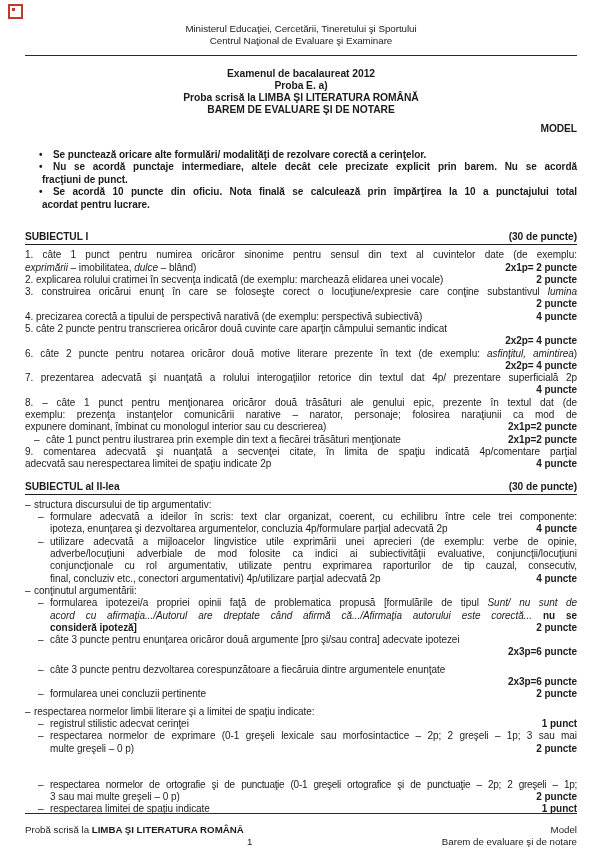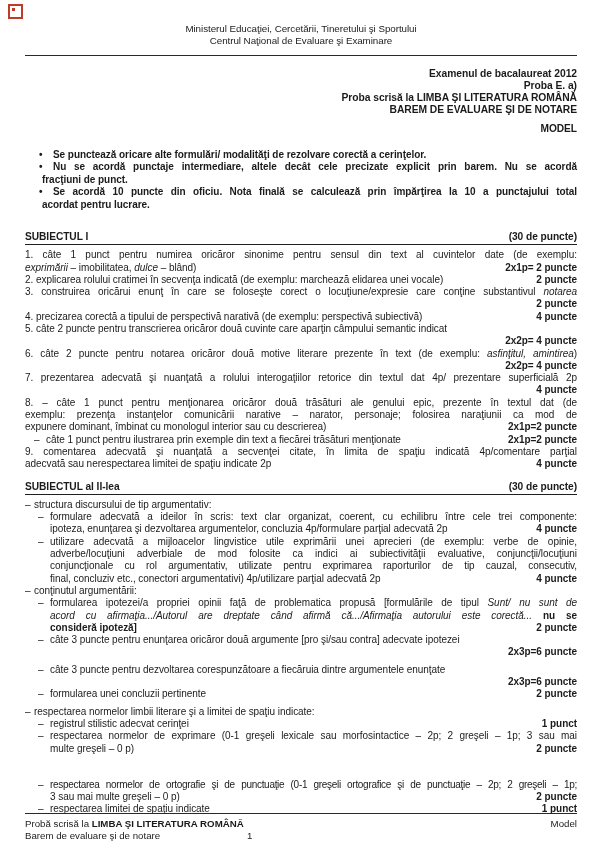--- a/index.html
+++ b/index.html
@@ -2,40 +2,40 @@
 <html><head>
 <meta charset="utf-8">
 <style>
   html,body{margin:0;padding:0;background:#ffffff;}
   body{width:603px;height:856px;position:relative;font-family:"Liberation Sans",sans-serif;color:#1b1b1b;overflow:hidden;}
   .page{position:absolute;left:0;top:0;width:603px;height:856px;box-sizing:border-box;padding:23px 26px 0 25px;font-size:10px;line-height:12.3px;letter-spacing:-0.05px;}
   .broken-img{position:absolute;left:8px;top:4px;width:11px;height:11px;border:2px solid #c03a2b;background:#fff;}
   .broken-img:after{content:"";position:absolute;left:2px;top:2px;width:3px;height:3px;background:#c03a2b;}
   .hdr{text-align:center;font-size:9.8px;line-height:11.8px;color:#222;}
   .hrule{border:0;border-top:1.4px solid #2a2a2a;margin:8px 0 0 0;}
-  .title{margin-top:12px;text-align:right;font-weight:700;font-size:10.3px;line-height:12px;}
+  .title{margin-top:12px;text-align:center;font-weight:700;font-size:10.3px;line-height:12px;}
   .model{margin-top:7px;text-align:right;font-weight:700;font-size:10.2px;}
   .notes{margin-top:14px;font-weight:700;line-height:12.4px;}
   .sec-h{display:flex;justify-content:space-between;font-weight:700;font-size:10.2px;border-bottom:1.3px solid #1f1f1f;padding-bottom:1px;margin-bottom:4px;}
   .sec-i .sec-h{margin-top:20px;}
   .sec-ii .sec-h{margin-top:10px;}
   .ln{min-height:12.3px;}
   .j{text-align:justify;text-align-last:justify;}
   .sc{float:right;font-weight:700;white-space:nowrap;padding-left:6px;text-align:center;}
   .so{text-align:right;font-weight:700;}
   .mk{display:inline-block;}
   .nb{margin-left:14px;}  .nb .mk{width:14px;}
   .nc{margin-left:17px;}
   .d0 .mk{width:9px;}
   .d1{margin-left:13px;} .d1 .mk{width:12px;}
   .d1c{margin-left:25px;}
   .d8{margin-left:9px;}  .d8 .mk{width:12px;}
   .tight{letter-spacing:-0.3px;margin-top:24px;}
   .b{font-weight:700;} .i{font-style:italic;}
-  .footer{position:absolute;left:25px;right:26px;top:813px;border-top:1.3px solid #2a2a2a;padding-top:4px;font-size:9.7px;line-height:11.8px;}
+  .footer{position:absolute;left:25px;right:26px;top:813px;border-top:1.3px solid #2a2a2a;padding-top:10px;font-size:9.7px;line-height:11.8px;text-align:right;}
   .f-row1{display:flex;justify-content:space-between;}
   .f-row2{position:relative;}
   .pg-num{position:absolute;left:222px;top:0;}
 </style>
 </head>
 <body>
 
 <div class="broken-img"></div>
 
 <div class="page">
@@ -60,21 +60,21 @@
     </div>
   <div id="sections-block">
       <div class="sec-i">
         <div class="sec-h">
           <span>SUBIECTUL I</span>
           <span>(30 de puncte)</span>
         </div>
         <div class="ln  j"><span>1. câte 1 punct pentru numirea oricăror sinonime pentru sensul din text al cuvintelor date (de exemplu:</span></div>
         <div class="ln "><span class="sc">2x1p= 2 puncte</span><span class="i">exprimării</span><span> – imobilitatea, </span><span class="i">dulce</span><span> – blând)</span></div>
         <div class="ln "><span class="sc">2 puncte</span><span>2. explicarea rolului cratimei în secvenţa indicată (de exemplu: marchează elidarea unei vocale)</span></div>
-        <div class="ln  j"><span>3. construirea oricărui enunţ în care se foloseşte corect o locuţiune/expresie care conţine substantivul </span><span class="i">notarea</span></div>
+        <div class="ln  j"><span>3. construirea oricărui enunţ în care se foloseşte corect o locuţiune/expresie care conţine substantivul </span><span class="i">lumina</span></div>
         <div class="ln  so">2 puncte</div>
         <div class="ln "><span class="sc">4 puncte</span><span>4. precizarea corectă a tipului de perspectivă narativă (de exemplu: perspectivă subiectivă)</span></div>
         <div class="ln "><span>5. câte 2 puncte pentru transcrierea oricăror două cuvinte care aparţin câmpului semantic indicat</span></div>
         <div class="ln  so">2x2p= 4 puncte</div>
         <div class="ln  j"><span>6. câte 2 puncte pentru notarea oricăror două motive literare prezente în text (de exemplu: </span><span class="i">asfinţitul, amintirea</span><span>)</span></div>
         <div class="ln  so">2x2p= 4 puncte</div>
         <div class="ln  j"><span>7. prezentarea adecvată şi nuanţată a rolului interogaţiilor retorice din textul dat 4p/ prezentare superficială 2p</span></div>
         <div class="ln  so">4 puncte</div>
         <div class="ln  j"><span>8. – câte 1 punct pentru menţionarea oricăror două trăsături ale genului epic, prezente în textul dat (de</span></div>
         <div class="ln  j"><span>exemplu: prezenţa instanţelor comunicării narative – narator, personaje; folosirea naraţiunii ca mod de</span></div>

